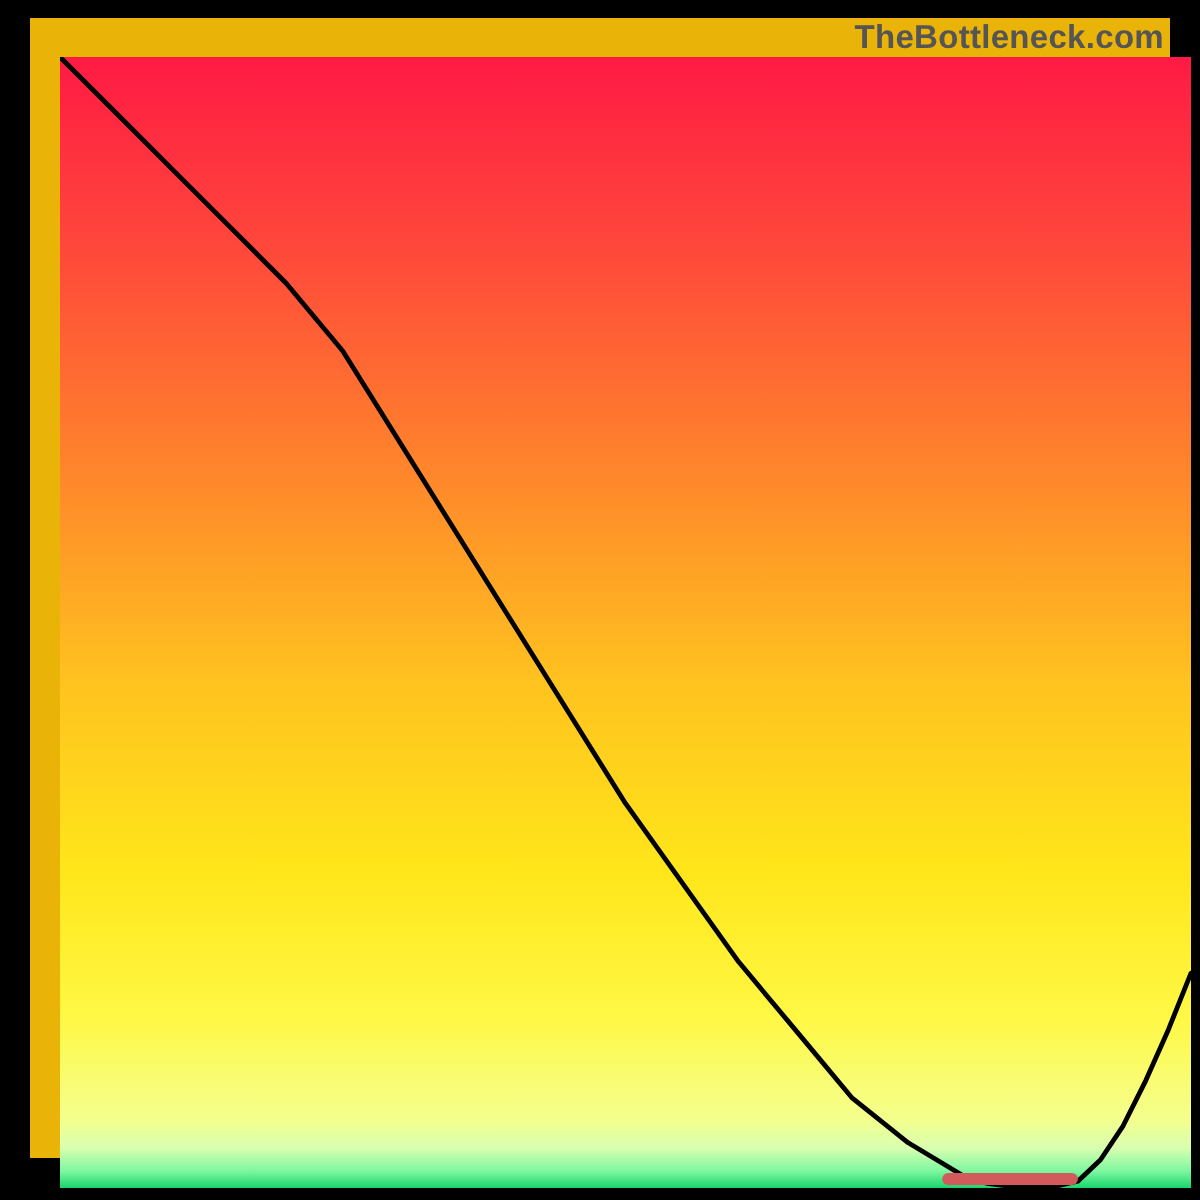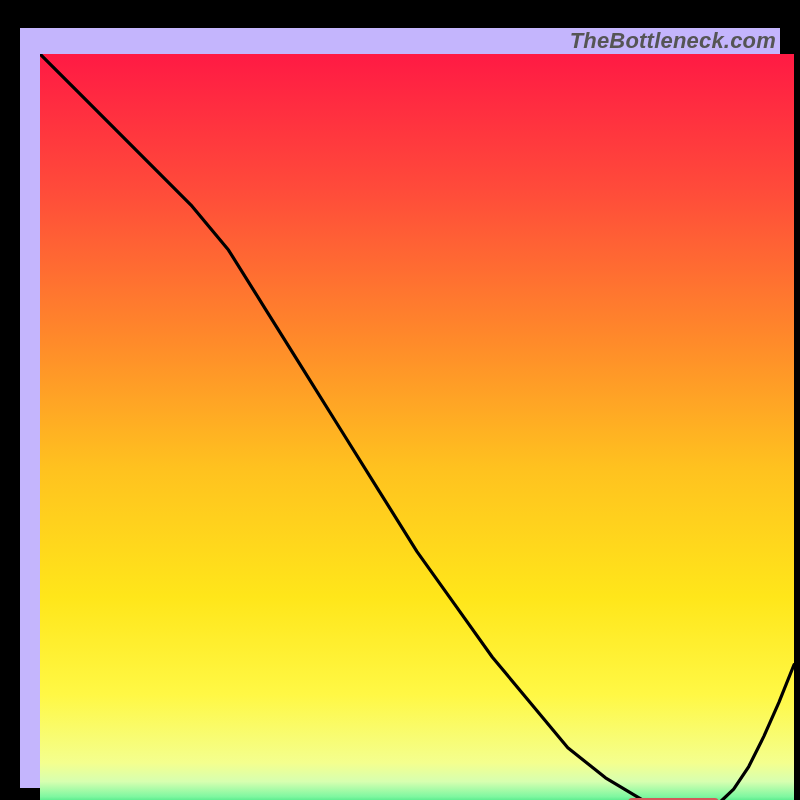--- a/index.html
+++ b/index.html
@@ -7,25 +7,24 @@
     padding: 0;
     width: 800px;
     height: 800px;
     background: #000;
     overflow: hidden;
     font-family: Arial, Helvetica, sans-serif;
   }
   .frame {
     position: absolute;
     left: 20px;
-    top: 28px;
+    top: 12px;
     width: 760px;
     height: 760px;
-    background: #c4b5fd;
-    font-style: italic;
+    background: #eab308;
   }
   .watermark {
     position: absolute;
     top: 0px;
     right: 4px;
     color: #555;
     font-size: 22px;
     font-weight: bold;
     letter-spacing: 0.2px;
     z-index: 5;

